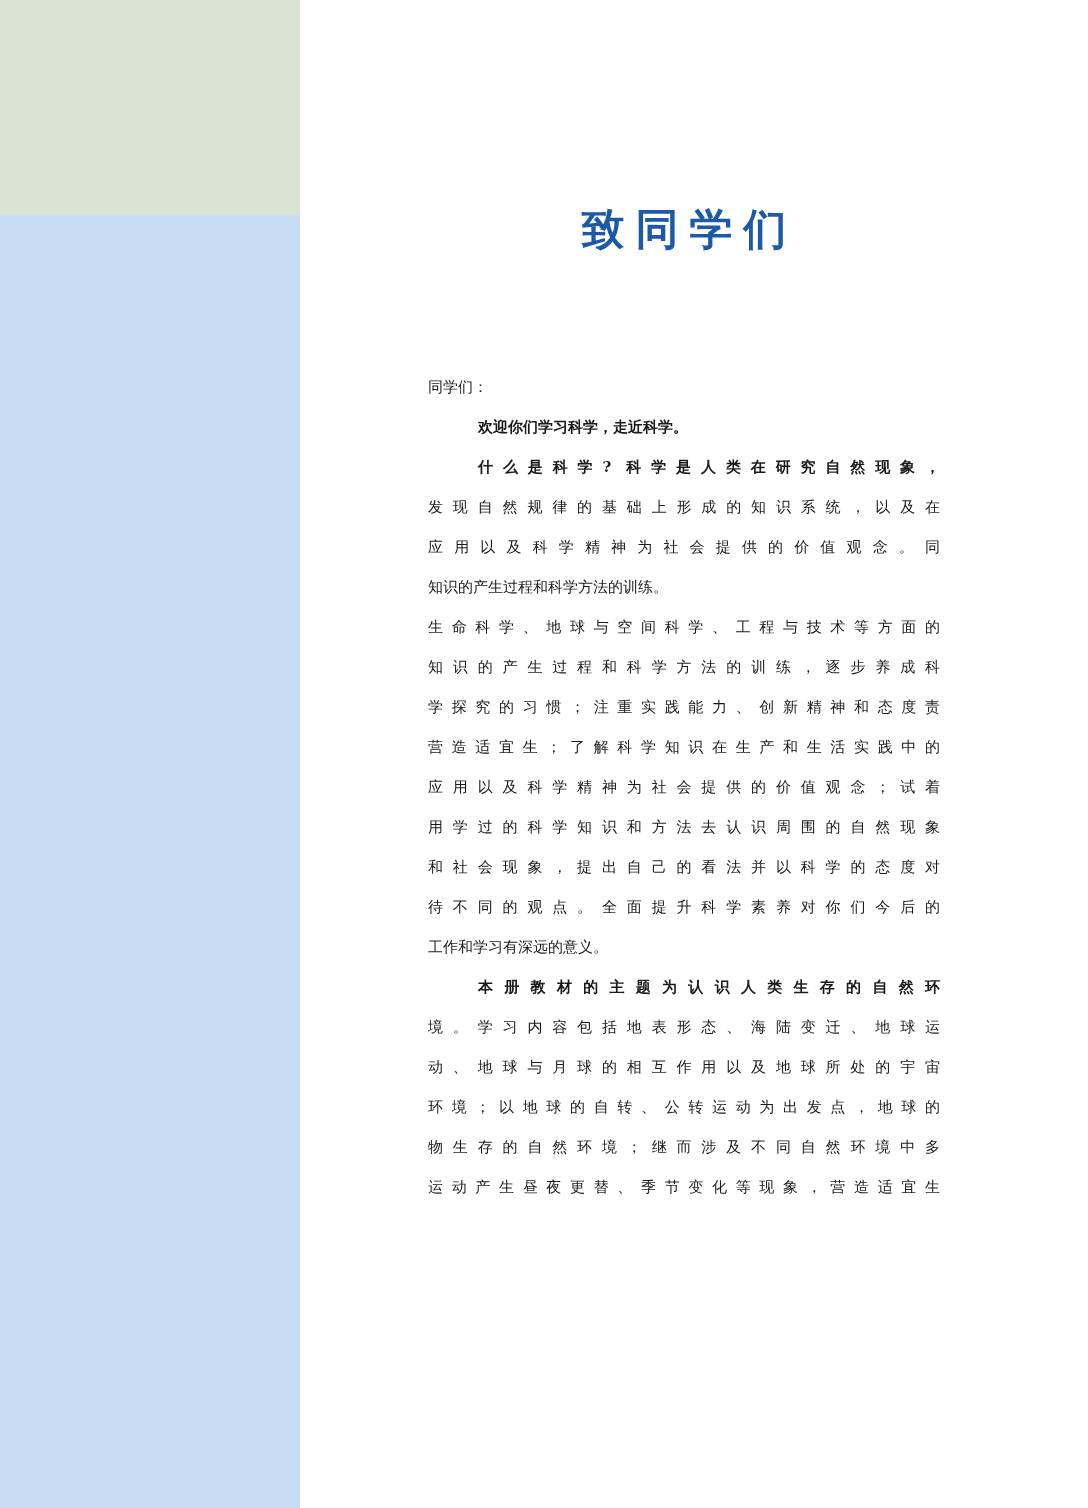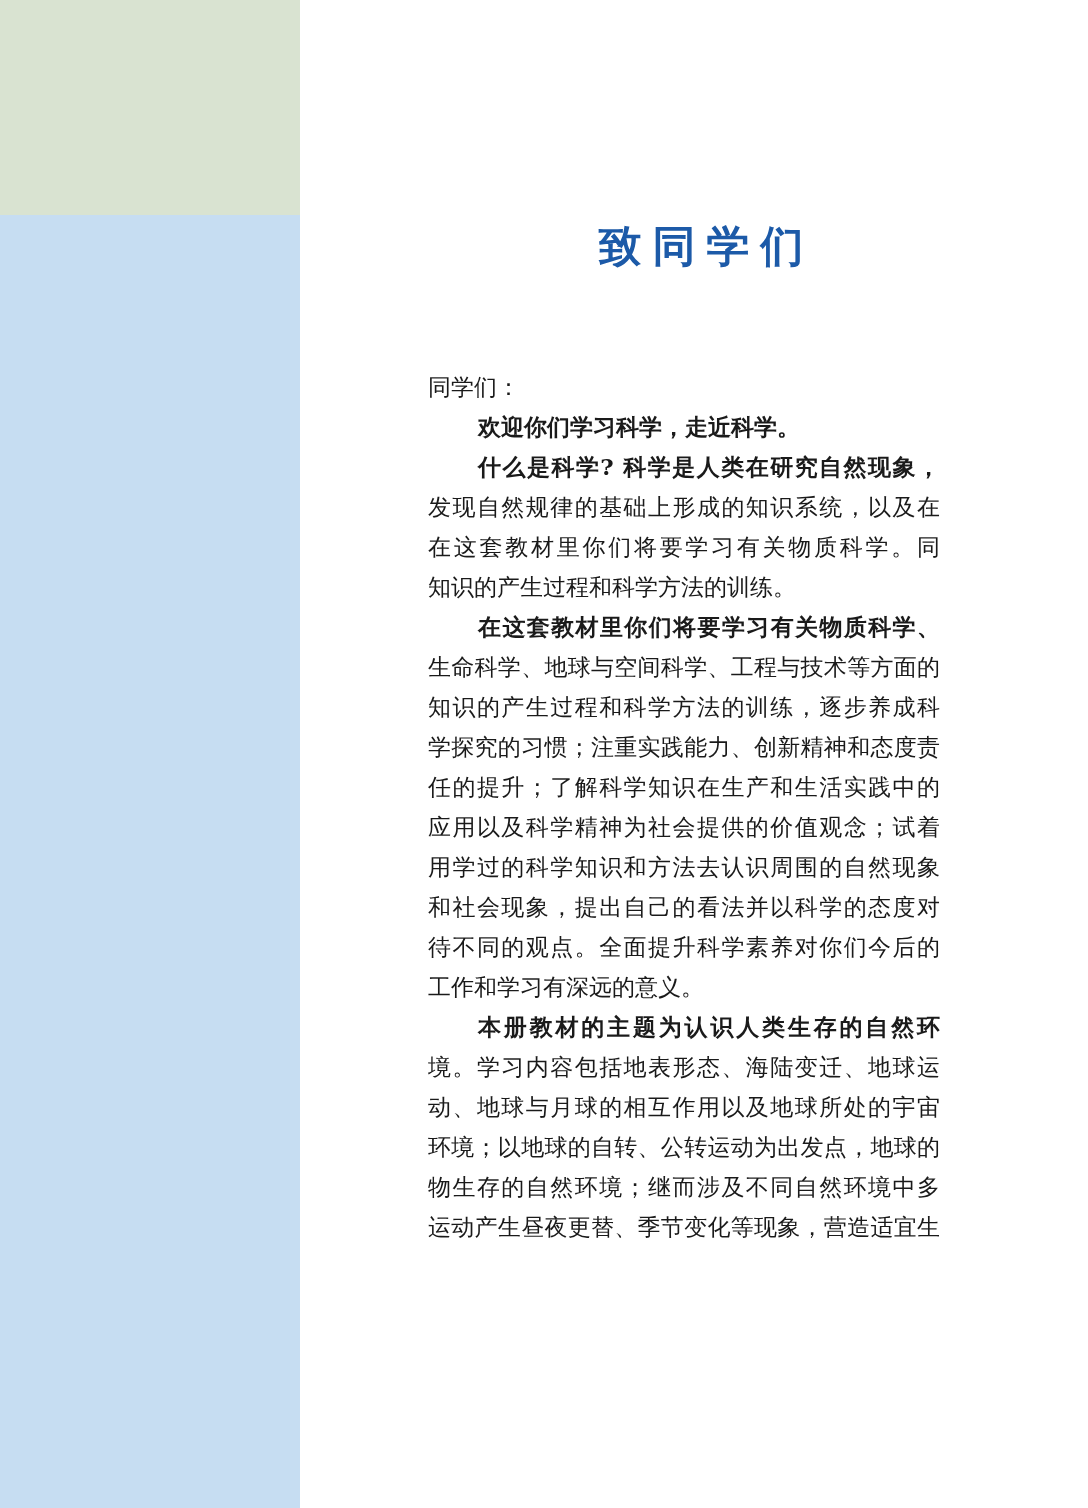--- a/index.html
+++ b/index.html
@@ -24,36 +24,36 @@
   .sidebar-blue {
     position: absolute;
     left: 0; top: 215px;
     width: 300px; height: 1293px;
     background: var(--sidebar-blue, #c6ddf2);
   }
   .title {
     position: absolute;
     left: 428px; top: 202px;
     width: 512px;
-    margin: 17px;
+    margin: 0;
     text-align: center;
     font-family: "DejaVu Sans", "Liberation Sans", sans-serif;
     font-weight: 700;
     font-size: 43px;
     line-height: 54px;
     letter-spacing: 11px;
     padding-left: 11px;
     box-sizing: border-box;
     color: var(--title-blue, #1c5aa8);
   }
   .content {
     position: absolute;
     left: 428px; top: 367px;
     width: 512px;
-    font-size: 23px;
+    font-size: 15px;
     line-height: 40px;
     color: var(--body-text, #1a1a1a);
   }
   .line {
     height: 40px;
     overflow: hidden;
     text-align: justify;
     text-align-last: justify;
     text-justify: inter-character;
   }
@@ -71,27 +71,26 @@
 
 <div class="page">
   <div class="sidebar-green"></div>
   <div class="sidebar-blue"></div>
   <h1 class="title">致同学们</h1>
   <div class="content">
       <div class="line no-justify">同学们：</div>
       <div class="line indent no-justify">欢迎你们学习科学，走近科学。</div>
       <div class="line indent">什么是科学? 科学是人类在研究自然现象，</div>
       <div class="line">发现自然规律的基础上形成的知识系统，以及在</div>
-      <div class="line">在这套教材里你们将要学习有关物质科学。同</div>
+      <div class="line">应用以及科学精神为社会提供的价值观念。同</div>
       <div class="line no-justify">知识的产生过程和科学方法的训练。</div>
-      <div class="line indent">在这套教材里你们将要学习有关物质科学、</div>
       <div class="line">生命科学、地球与空间科学、工程与技术等方面的</div>
       <div class="line">知识的产生过程和科学方法的训练，逐步养成科</div>
       <div class="line">学探究的习惯；注重实践能力、创新精神和态度责</div>
-      <div class="line">任的提升；了解科学知识在生产和生活实践中的</div>
+      <div class="line">营造适宜生；了解科学知识在生产和生活实践中的</div>
       <div class="line">应用以及科学精神为社会提供的价值观念；试着</div>
       <div class="line">用学过的科学知识和方法去认识周围的自然现象</div>
       <div class="line">和社会现象，提出自己的看法并以科学的态度对</div>
       <div class="line">待不同的观点。全面提升科学素养对你们今后的</div>
       <div class="line no-justify">工作和学习有深远的意义。</div>
       <div class="line indent">本册教材的主题为认识人类生存的自然环</div>
       <div class="line">境。学习内容包括地表形态、海陆变迁、地球运</div>
       <div class="line">动、地球与月球的相互作用以及地球所处的宇宙</div>
       <div class="line">环境；以地球的自转、公转运动为出发点，地球的</div>
       <div class="line">物生存的自然环境；继而涉及不同自然环境中多</div>

